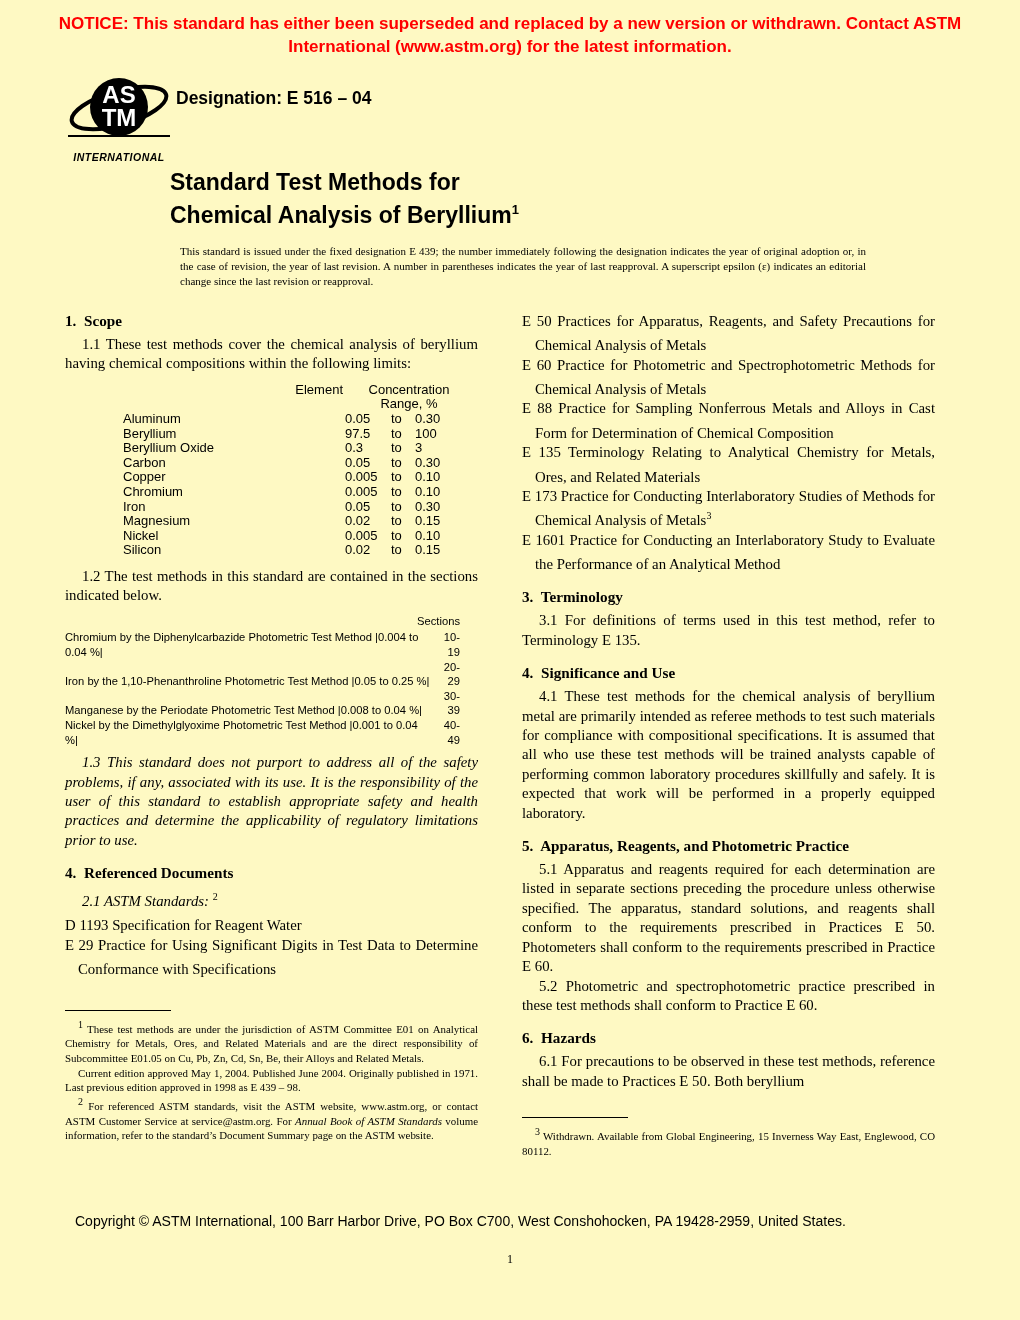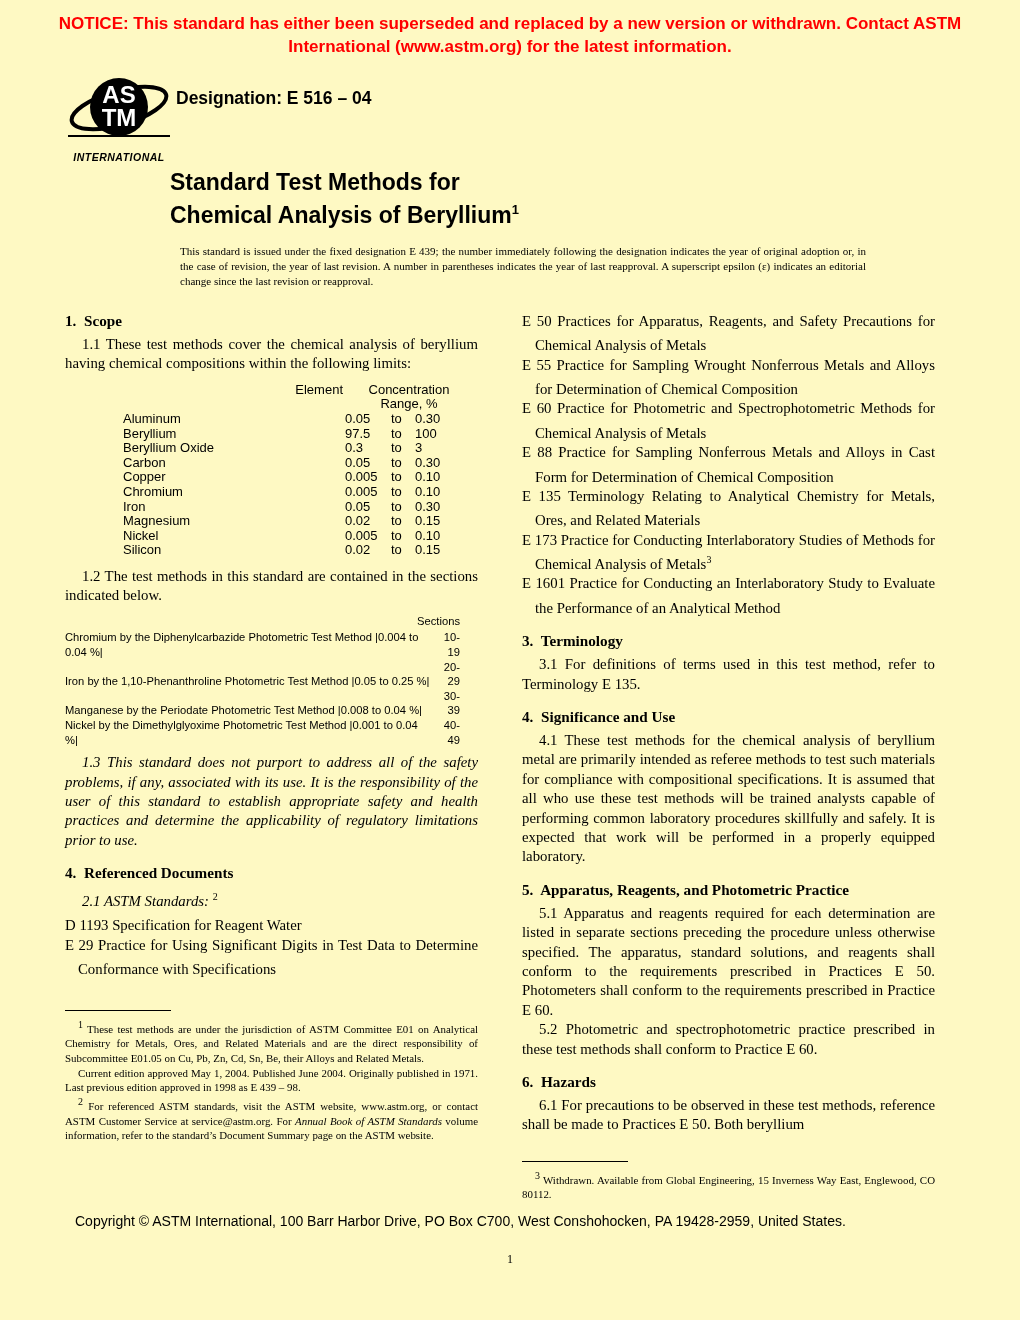--- a/index.html
+++ b/index.html
@@ -200,21 +200,20 @@
       <div class="fnblock">
         <div class="fnrule"></div>
         <p class="fn"><sup>1</sup> <span>These test methods are under the jurisdiction of ASTM Committee E01 on Analytical Chemistry for Metals, Ores, and Related Materials and are the direct responsibility of Subcommittee E01.05 on Cu, Pb, Zn, Cd, Sn, Be, their Alloys and Related Metals.</span></p>
         <p class="fn">Current edition approved May 1, 2004. Published June 2004. Originally published in 1971. Last previous edition approved in 1998 as E 439 – 98.</p>
         <p class="fn"><sup>2</sup> <span>For referenced ASTM standards, visit the ASTM website, www.astm.org, or contact ASTM Customer Service at service@astm.org. For </span><span class="it">Annual Book of ASTM Standards</span><span> volume information, refer to the standard’s Document Summary page on the ASTM website.</span></p>
       </div>
     </div>
 
     <div class="col">
       <p class="ref"><span>E 50 Practices for Apparatus, Reagents, and Safety Precautions for Chemical Analysis of Metals</span><sup></sup></p>
-      <p class="ref"><span>E 55 Practice for Sampling Wrought Nonferrous Metals and Alloys for Determination of Chemical Composition</span><sup></sup></p>
       <p class="ref"><span>E 60 Practice for Photometric and Spectrophotometric Methods for Chemical Analysis of Metals</span><sup></sup></p>
       <p class="ref"><span>E 88 Practice for Sampling Nonferrous Metals and Alloys in Cast Form for Determination of Chemical Composition</span><sup></sup></p>
       <p class="ref"><span>E 135 Terminology Relating to Analytical Chemistry for Metals, Ores, and Related Materials</span><sup></sup></p>
       <p class="ref"><span>E 173 Practice for Conducting Interlaboratory Studies of Methods for Chemical Analysis of Metals</span><sup>3</sup></p>
       <p class="ref"><span>E 1601 Practice for Conducting an Interlaboratory Study to Evaluate the Performance of an Analytical Method</span><sup></sup></p>
 
       <div class="h">3.  Terminology</div>
       <p class="p">3.1 For definitions of terms used in this test method, refer to Terminology E 135.</p>
 
       <div class="h">4.  Significance and Use</div>

